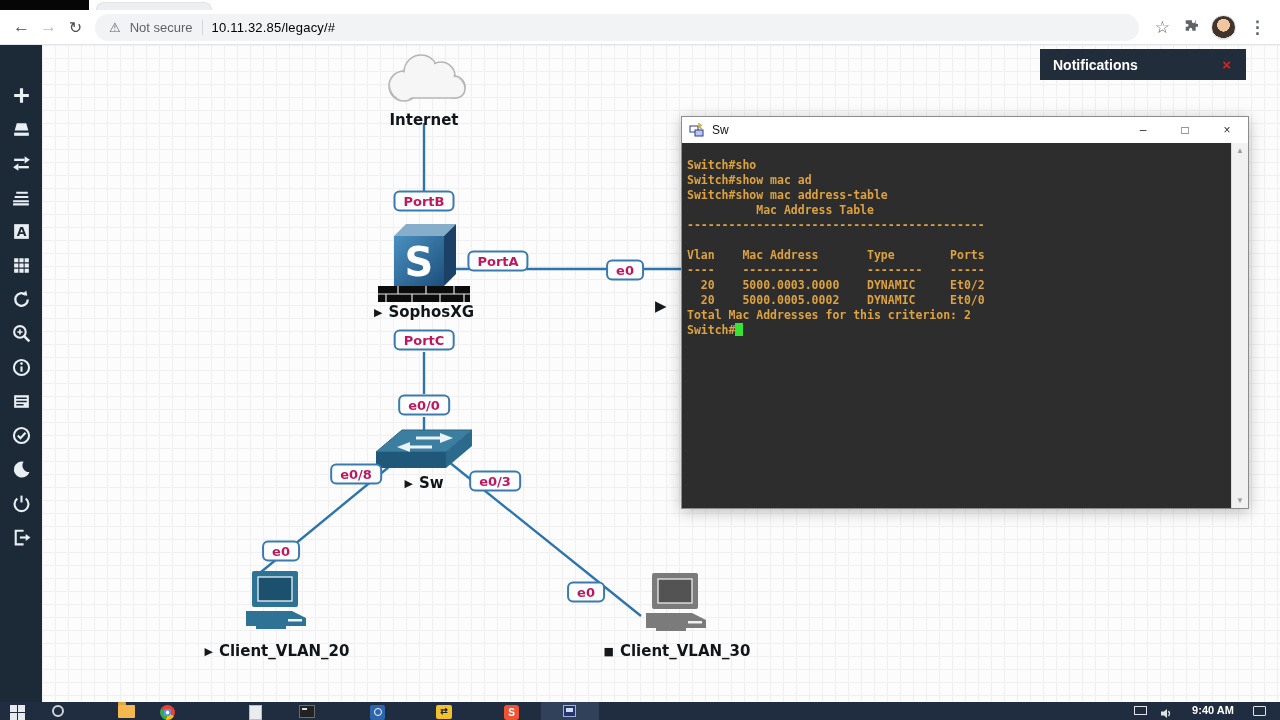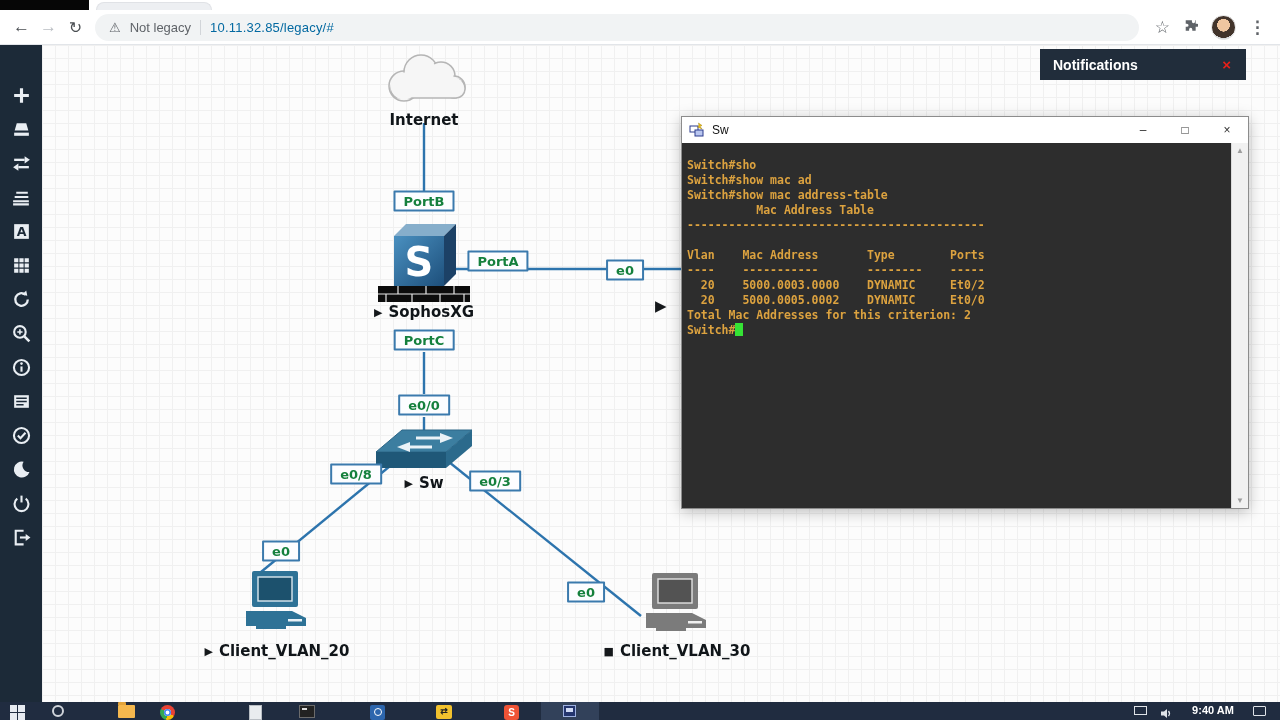--- a/index.html
+++ b/index.html
@@ -10,38 +10,38 @@
   .tabstrip { position:absolute; left:0; top:0; width:1280px; height:10px; background:#fff; }
   .tab-dark { position:absolute; left:0; top:0; width:89px; height:10px; background:#060606; }
   .tab-sliver { position:absolute; left:96px; top:2px; width:116px; height:8px; background:#edeff2; border:1px solid #e0e2e6; border-bottom:none; border-radius:8px 8px 0 0; }
   .toolbar { position:absolute; left:0; top:10px; width:1280px; height:35px; background:#fff; border-bottom:1px solid #e2e5e9; display:flex; align-items:center; padding:0 8px; }
   .nav-btn { width:27px; height:27px; display:flex; align-items:center; justify-content:center; font-size:17px; color:#494d51; }
   .nav-btn.fwd { color:#babec3; }
   .nav-btn.reload { font-size:16px; }
   .omnibox { flex:1; height:27px; background:#f1f3f4; border-radius:14px; margin:0 10px 0 6px; display:flex; align-items:center; padding:0 14px; gap:9px; font-size:13px; color:#5f6368; }
   .omni-warning { font-size:13px; }
   .omni-div { width:1px; height:15px; background:#d2d5d9; }
-  .omni-url { color:#0369a1; letter-spacing:.2px; }
+  .omni-url { color:#000000; letter-spacing:.2px; }
   .chrome-actions { display:flex; align-items:center; gap:13px; padding:0 6px; }
   .star { font-size:17px; color:#5f6368; }
   .menu-dots { font-size:17px; color:#5f6368; font-weight:bold; }
   .avatar { width:25px; height:25px; border-radius:50%; background:radial-gradient(circle at 50% 40%, #efc6a0 0 35%, #42342b 36% 70%, #d9dbde 71%); border:1px solid #e3e3e3; }
 
   
   .sidebar { position:absolute; left:0; top:45px; width:42px; height:657px; background:#1c2a38; display:flex; flex-direction:column; align-items:center; padding-top:40px; gap:13px; z-index:2; }
   .sb-btn { width:22px; height:21px; display:flex; align-items:center; justify-content:center; }
   .sb-btn svg { width:21px; height:21px; }
 
   
   .canvas { position:absolute; left:42px; top:45px; width:1238px; height:657px; background-color:#fcfcfc;
     background-image:linear-gradient(#f0f0f0 1px,transparent 1px),linear-gradient(90deg,#f0f0f0 1px,transparent 1px);
     background-size:13px 13px; z-index:0; }
   .links { position:absolute; left:0; top:0; width:1280px; height:720px; z-index:1; pointer-events:none; }
   .node { position:absolute; z-index:2; }
-  .pill { position:absolute; transform:translate(-50%,-50%); background:#fcfdff; border:2px solid #3b7aad; border-radius:1px; padding:1px 8px; font:700 13px "DejaVu Sans",sans-serif; color:#15803d; z-index:3; white-space:nowrap; }
+  .pill { position:absolute; transform:translate(-50%,-50%); background:#fcfdff; border:2px solid #3b7aad; border-radius:6px; padding:1px 8px; font:700 13px "DejaVu Sans",sans-serif; color:#be185d; z-index:3; white-space:nowrap; }
   .node-label { position:absolute; transform:translate(-50%,-50%); font:700 15px "DejaVu Sans",sans-serif; color:#101519; white-space:nowrap; z-index:3; display:flex; align-items:center; gap:6px; }
   .node-label .glyph { font-size:11px; color:#15181b; }
   .hidden-marker { position:absolute; left:655px; top:297px; font-size:15px; color:#15181b; z-index:3; }
 
   
   .notif { position:absolute; left:1010px; top:49px; width:206px; height:31px; background:#212d3b; color:#fff; display:flex; align-items:center; justify-content:space-between; padding:0 15px 0 13px; z-index:5; font-weight:700; font-size:14px;margin-left:30px; }
   .notif-x { color:#e52019; font-size:15px; font-weight:700; }
 
   
   .term { position:absolute; left:681px; top:116px; width:568px; height:393px; background:#fff; border:1px solid #8c8c8c; box-shadow:0 3px 14px rgba(0,0,0,.25); z-index:6; display:flex; flex-direction:column; }
@@ -88,21 +88,21 @@
     <div class="tab-dark"></div>
     <div class="tab-sliver"></div>
   </div>
 
   <div class="toolbar">
     <div class="nav-btn">←</div>
     <div class="nav-btn fwd">→</div>
     <div class="nav-btn reload">↻</div>
     <div class="omnibox">
       <span class="omni-warning">⚠</span>
-      <span>Not legacy</span>
+      <span>Not secure</span>
       <span class="omni-div"></span>
       <span class="omni-url">10.11.32.85/legacy/#</span>
     </div>
     <div class="chrome-actions">
       <span class="star">☆</span>
       <span>
         <svg width="15" height="15" viewBox="0 0 16 16">
             <path fill="#5f6368" d="M6.5 2.5h3v1.3a1.7 1.7 0 1 0 3.4 0V2.5h.6v3.5h1.3a1.7 1.7 0 1 1 0 3.4H13.5v4.1h-3.6v-1.3a1.7 1.7 0 1 0-3.4 0v1.3H2.9V9.4h1.3a1.7 1.7 0 1 0 0-3.4H2.9V2.5h3.6z"></path>
           </svg>
       </span>

